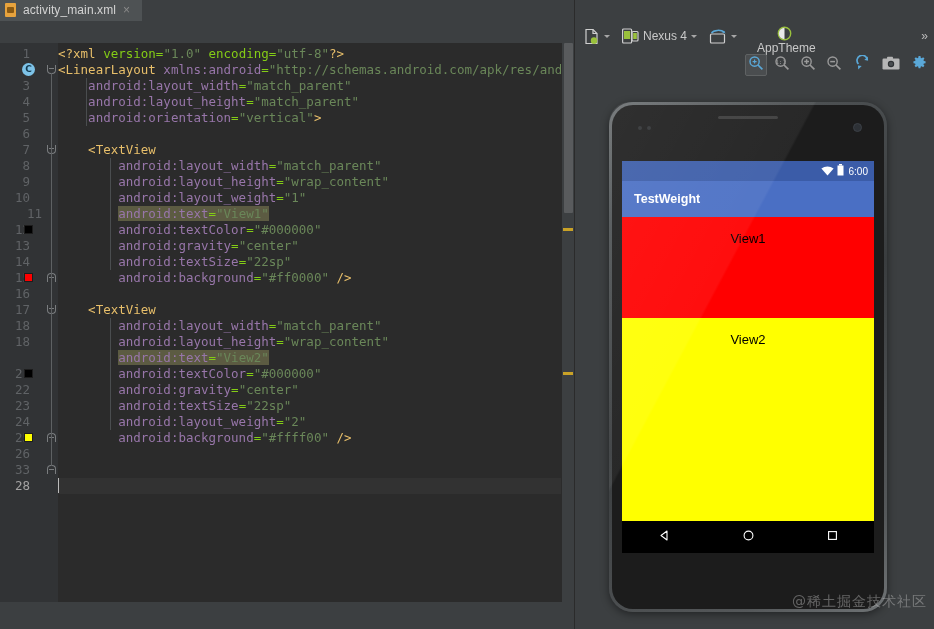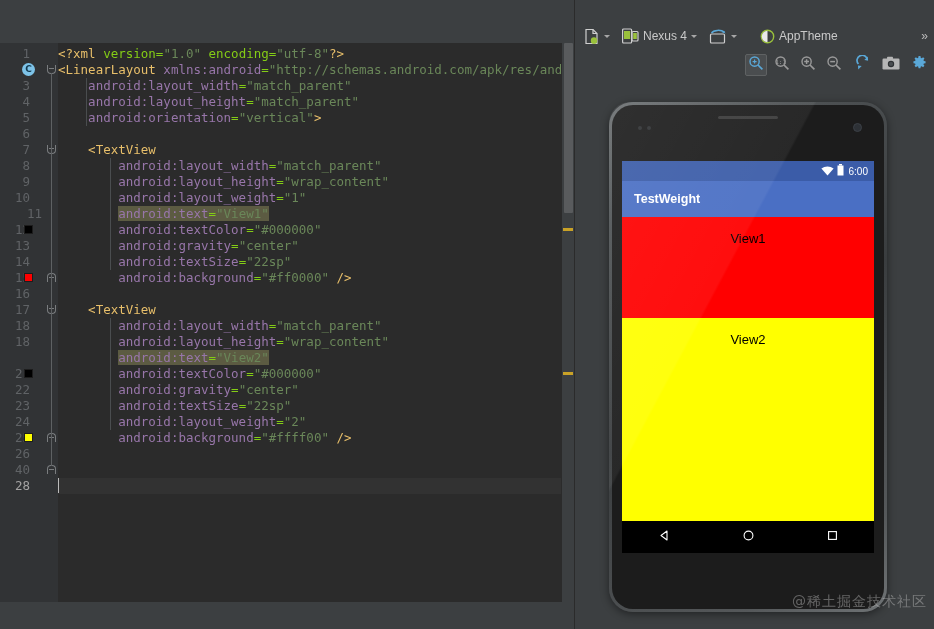--- a/index.html
+++ b/index.html
@@ -478,20 +478,29 @@
     letter-spacing: 1px;
   }
 </style>
 </head>
 <body>
 
 <div id="app">
 
   <div id="editor-pane">
 
+    <div id="tab-bar">
+      <div class="file-tab" style="width: 142px;">
+        <span class="xml-icon">
+            <span class="sheet"></span>
+          </span>
+        <span class="tab-label">activity_main.xml</span>
+        <span class="tab-close">×</span>
+      </div>
+    </div>
 
     <div id="editor-subbar"></div>
 
     <div id="code-area">
       <div id="gutter">
           <div class="ln" style="top: 3px; left: 0px;">1</div>
           <div class="ln" style="top: 19px; left: 0px;">2</div>
           <div class="ln" style="top: 35px; left: 0px;">3</div>
           <div class="ln" style="top: 51px; left: 0px;">4</div>
           <div class="ln" style="top: 67px; left: 0px;">5</div>
@@ -509,21 +518,21 @@
           <div class="ln" style="top: 259px; left: 0px;">17</div>
           <div class="ln" style="top: 275px; left: 0px;">18</div>
           <div class="ln" style="top: 291px; left: 0px;">18</div>
           <div class="ln" style="top: 307px; left: 0px; margin-left: 48px;">20</div>
           <div class="ln" style="top: 323px; left: 0px;">21</div>
           <div class="ln" style="top: 339px; left: 0px;">22</div>
           <div class="ln" style="top: 355px; left: 0px;">23</div>
           <div class="ln" style="top: 371px; left: 0px;">24</div>
           <div class="ln" style="top: 387px; left: 0px;">25</div>
           <div class="ln" style="top: 403px; left: 0px;">26</div>
-          <div class="ln" style="top: 419px; left: 0px;">40</div>
+          <div class="ln" style="top: 419px; left: 0px;">33</div>
           <div class="ln cur" style="top: 435px; left: 0px;">28</div>
           <div class="color-swatch" style="top: 182px; background: rgb(0, 0, 0);"></div>
           <div class="color-swatch" style="top: 230px; background: rgb(255, 0, 0);"></div>
           <div class="color-swatch" style="top: 326px; background: rgb(0, 0, 0);"></div>
           <div class="color-swatch" style="top: 390px; background: rgb(255, 255, 0);"></div>
           <div class="c-badge" style="top: 20px;">C</div>
         </div>
       <div id="fold-strip">
           <div class="fold open" style="top: 22px;"></div>
           <div class="fold open" style="top: 102px;"></div>
@@ -608,21 +617,21 @@
         <div class="tb-item" style="left: 134px;">
           <span style="display: flex; align-items: center;">
             <svg width="18" height="15" viewBox="0 0 18 15">
               <rect x="1.5" y="5" width="14" height="9" rx="1" fill="none" stroke="#cfcfcf" stroke-width="1.2"></rect>
               <path d="M2.5 4C4.5 0.8 12 0.5 15.5 3.2" fill="none" stroke="#5aa8d8" stroke-width="1.5"></path>
               <path d="M16.6 4.6l-1.6-2.6-2.8.9z" fill="#5aa8d8"></path>
             </svg>
           </span>
           <span class="tb-caret"></span>
         </div>
-        <div class="tb-item" style="left: 185px;">
+        <div class="tb-item" style="left: 178px; flex-direction: column;">
           <span style="display: flex; align-items: center;">
             <svg width="15" height="15" viewBox="0 0 15 15">
               <circle cx="7.5" cy="7.5" r="6.2" fill="none" stroke="#9ac13c" stroke-width="1.4"></circle>
               <path d="M7.5 1.8a5.7 5.7 0 000 11.4z" fill="#e9e9e9"></path>
             </svg>
           </span>
           <span class="tb-label">AppTheme</span>
         </div>
       </div>
     <div id="preview-overflow">»</div>

